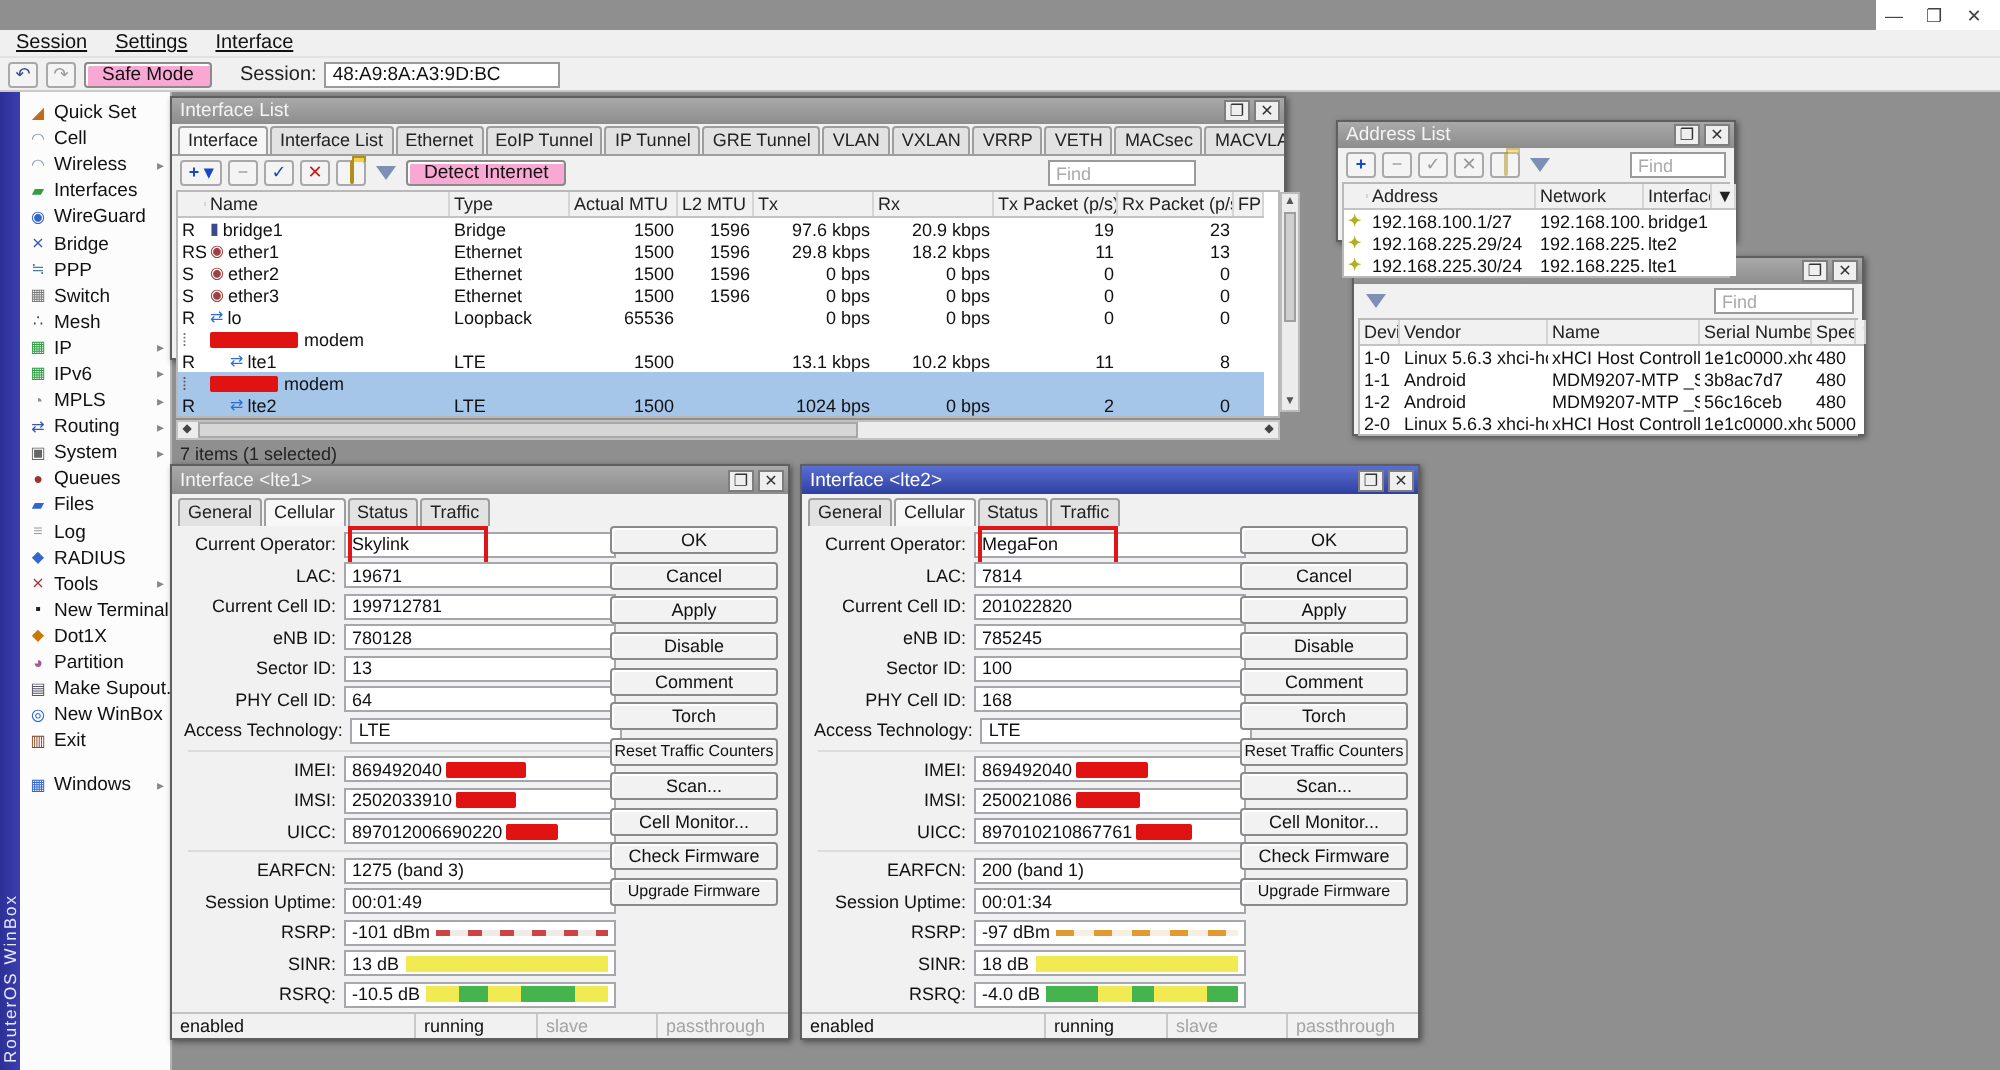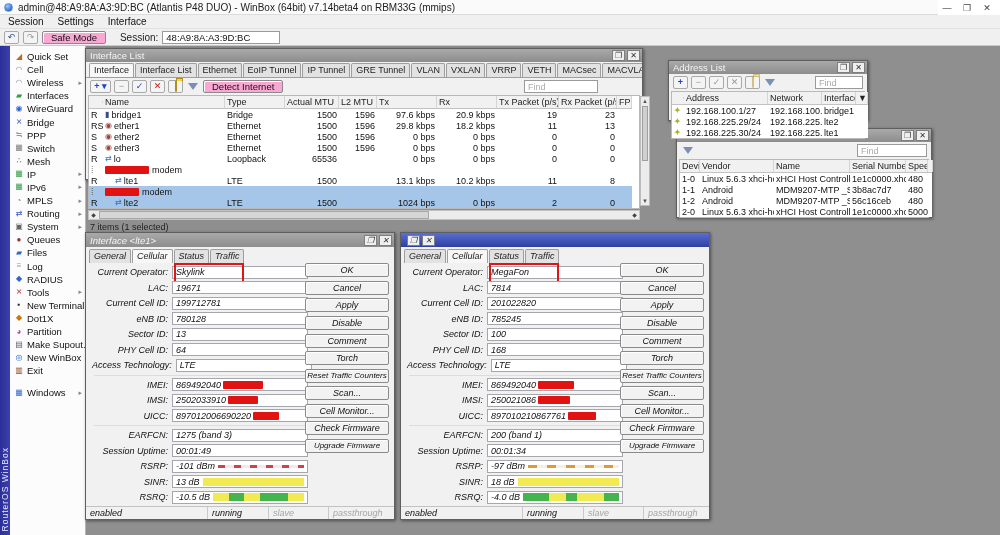--- a/index.html
+++ b/index.html
@@ -12,21 +12,21 @@
   
   #app-titlebar { position:absolute; left:0; top:0; width:1000px; height:15px;
     background:#fafafa; border-bottom:1px solid #dcdcdc; display:flex; align-items:center; gap:5px; padding-left:4px; }
   .globe { width:9px; height:9px; border-radius:50%;
     background:radial-gradient(circle at 35% 30%, #9ecbff, #2a6fd6 70%, #184a9a); border:1px solid #6b8ec9; }
   #app-title { font-size:10px; color:#222; }
   #app-winbtns { position:absolute; right:0; top:0; width:62px; height:28px; background:#fff;
     display:flex; justify-content:flex-end; gap:6px; padding:2px 6px 0 0; }
   .appbtn { width:14px; height:12px; font-size:9px; line-height:12px; text-align:center; color:#444; }
   #menubar { position:absolute; left:0; top:15px; width:1000px; height:14px; background:#f0f0f0;
-    display:flex; gap:14px; align-items:center; padding-left:8px; border-bottom:1px solid #e2e2e2; font-size:10px; }
+    display:flex; gap:14px; align-items:center; padding-left:8px; border-bottom:1px solid #e2e2e2; font-size:10px;text-decoration:underline; }
   #main-toolbar { position:absolute; left:0; top:29px; width:1000px; height:17px; background:#f0f0f0;
     border-bottom:1px solid #c9c9c9; display:flex; align-items:center; gap:4px; padding-left:4px; }
   .mini-btn { width:15px; height:13px; border:1px solid #a9a9a9; background:#f4f4f4; border-radius:2px;
     font-size:9px; line-height:11px; text-align:center; color:#35528f; }
   .mini-btn.dim { color:#999; }
   .chrome-btn { height:13px; border:1px solid #8a8a8a; background:#f9a8d4; border-radius:2px;
     font-size:9.5px; line-height:11px; padding:0 8px; box-shadow:inset 1px 1px 0 #fff; }
   #session-lbl { margin-left:10px; color:#222; }
   #session-box { width:118px; height:13px; border:1px solid #9a9a9a; background:#fff; padding:0 3px;
     font-size:9.5px; line-height:12px; }
@@ -87,21 +87,21 @@
   #if-hscroll .harrow { width:9px; height:8px; font-size:6px; line-height:8px; text-align:center; color:#444; }
   #if-hscroll .thumb { width:330px; height:8px; background:#d6d6d6; border:1px solid #a8a8a8; margin-left:1px; }
   #if-status { font-size:9px; padding:2px 4px; color:#222; }
   
   #addr-win { left:668px; top:60px; width:200px; height:61px; z-index:5; }
   .adc { grid-template-columns:12px 84px 54px 34px 12px; width:196px; }
   
   #usb-win { left:676px; top:128px; width:256px; height:90px; z-index:4; }
   .usc { grid-template-columns:20px 74px 76px 56px 22px 4px; width:252px; }
   
-  .lte-win { top:232px; width:310px; height:288px; z-index:6;font-style:italic; }
+  .lte-win { top:232px; width:310px; height:288px; z-index:6; }
   #lte1-win { left:85px; }
   #lte2-win { left:400px; }
   .lte-body { position:relative; height:258px; }
   .frow { display:flex; align-items:center; height:13px; margin:2.5px 6px 0; position:relative; }
   .flabel { flex:0 0 80px; text-align:right; padding-right:4px; font-size:9px; color:#111; white-space:nowrap; }
   .fbox { flex:0 0 136px; height:13px; border:1px solid #a6a6ad; background:#fff; font-size:9px;
     padding:0 3px; display:flex; align-items:center; white-space:nowrap; overflow:hidden; }
   .fsep { border-top:1px solid #dcdcdc; margin:3px 8px 0; }
   .op-ring::after { content:""; position:absolute; left:82px; top:-3px; width:66px; height:16px;
     border:2px solid #e01616; pointer-events:none; }
@@ -120,24 +120,20 @@
   .lte-status { position:absolute; left:0; bottom:0; width:100%; height:13px; display:flex;
     border-top:1px solid #c2c2c2; background:#f1f1f1; }
   .st-cell { border-right:1px solid #c9c9c9; font-size:9px; padding:1px 4px; white-space:nowrap; overflow:hidden; }
   .st-cell.dim { color:#a4a4a4; }
 </style>
 </head>
 <body>
 
 <div id="screen">
 
-  <div id="app-titlebar">
-    <span class="globe"></span>
-    <span id="app-title">admin@48:A9:8A:A3:9D:BC (Atlantis P48 DUO) - WinBox (64bit) v7.14beta4 on RBM33G (mmips)</span>
-  </div>
   <div id="app-winbtns">
     <span class="appbtn">—</span>
     <span class="appbtn">❐</span>
     <span class="appbtn">✕</span>
   </div>
 
   <div id="menubar">
     <span>Session</span>
     <span>Settings</span>
     <span>Interface</span>
@@ -647,20 +643,21 @@
     <div class="lte-status">
       <span class="st-cell" style="width:122px">enabled</span>
       <span class="st-cell" style="width:61px">running</span>
       <span class="st-cell dim" style="width:60px">slave</span>
       <span class="st-cell dim" style="flex:1;border-right:none">passthrough</span>
     </div>
   </div>
 
   <div class="win lte-win" id="lte2-win">
     <div class="wtitle" style="height:14px">
+      <span class="t">Interface &lt;lte2&gt;</span>
       <span class="wbtn">❐</span>
       <span class="wbtn">✕</span>
     </div>
     <div class="lte-body">
       <div class="tabs" style="width:218px;border-bottom:none">
         <span class="tab">General</span>
         <span class="tab active">Cellular</span>
         <span class="tab">Status</span>
         <span class="tab">Traffic</span>
       </div>

